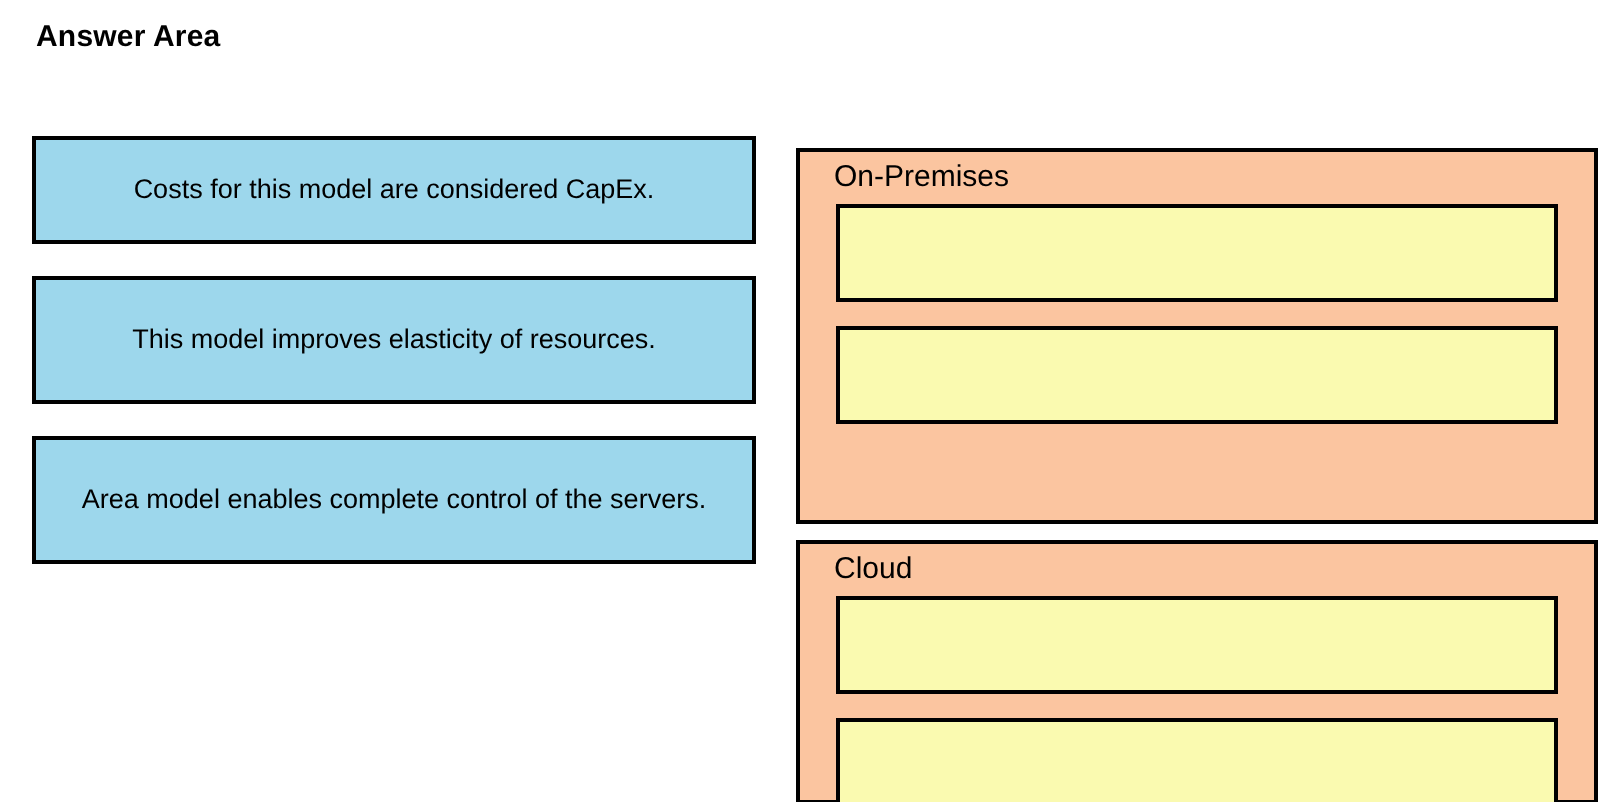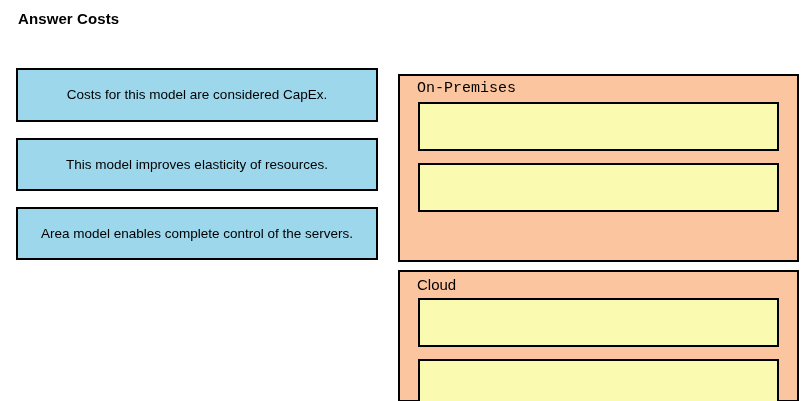--- a/index.html
+++ b/index.html
@@ -42,21 +42,21 @@
     align-items: center;
     justify-content: center;
     text-align: center;
     font-size: 13.5px;
     line-height: 18px;
     padding: 2px 2px;
     margin-bottom: 16px;
     cursor: move;
   }
   .source-tile.h1 { height: 54px; }
-  .source-tile.h2 { height: 53px; }
+  .source-tile.h2 { height: 64px; }
 
   
   #target-area {
     position: absolute;
     left: 398px;
     top: 74px;
     width: 401px;
   }
   .target-panel {
     box-sizing: border-box;
@@ -74,27 +74,27 @@
   .drop-zone {
     box-sizing: border-box;
     width: 361px;
     height: 49px;
     border: 2px solid #000000;
     background: #FAFAB0;
     margin: 0 auto 12px auto;
   }
   .drop-zone:last-child { margin-bottom: 0; }
 
-  #panel-on-premises { height: 188px; margin-bottom: 8px; font-family: Liberation Mono, monospace; }
+  #panel-on-premises { height: 188px; margin-bottom: 8px; }
   #panel-cloud       { height: 132px; }
 </style>
 </head>
 <body>
 
-<div id="page-title">Answer Costs</div>
+<div id="page-title">Answer Area</div>
 
 <div id="source-list">
 
   <div class="source-tile h1">
     <span>Costs for this model are considered CapEx.</span>
   </div>
 
   <div class="source-tile h2">
     <span>This model improves elasticity of resources.</span>
   </div>

